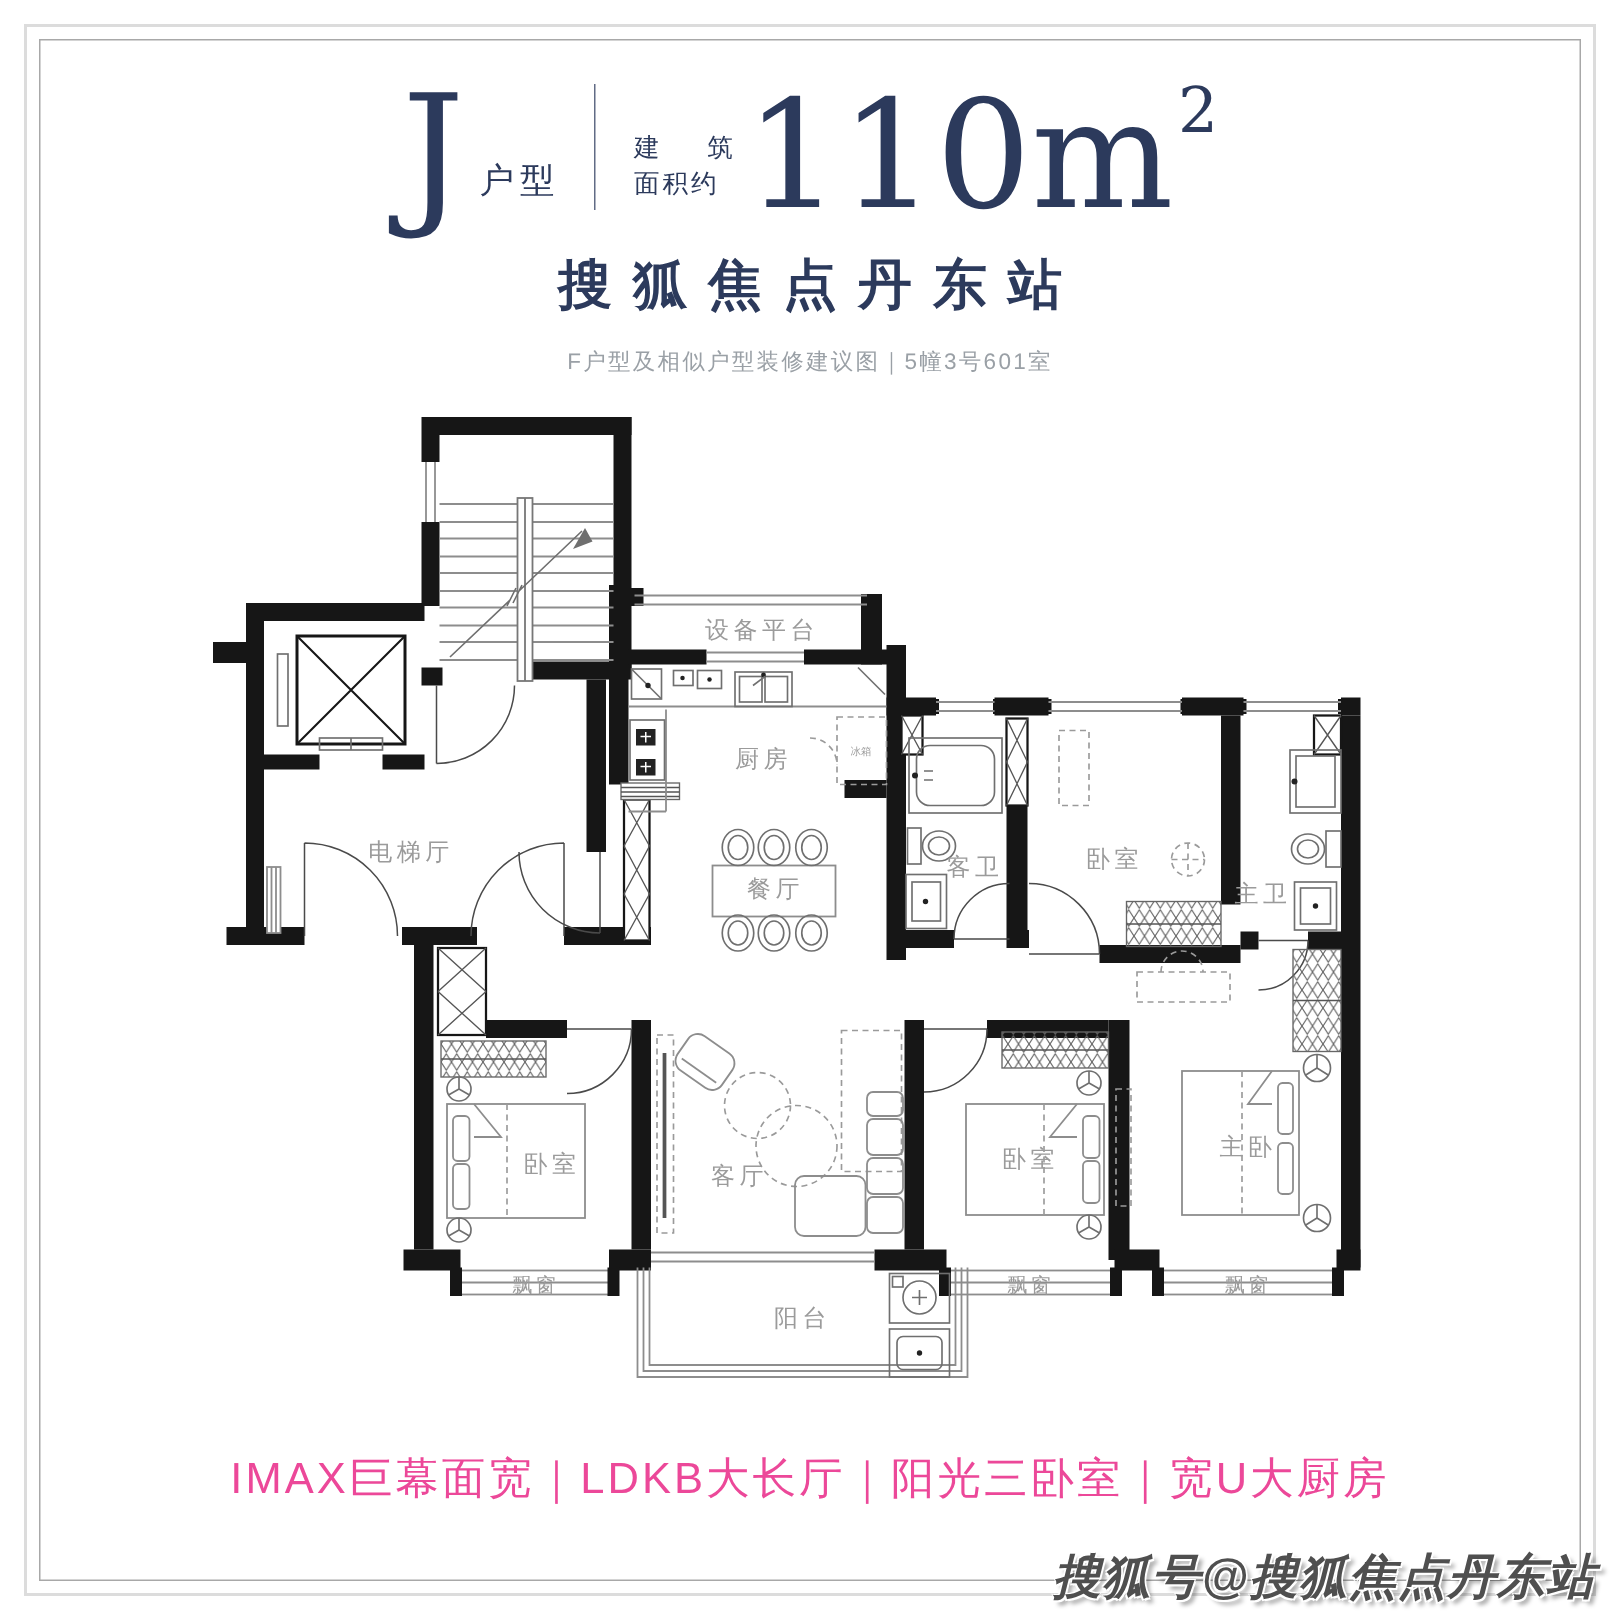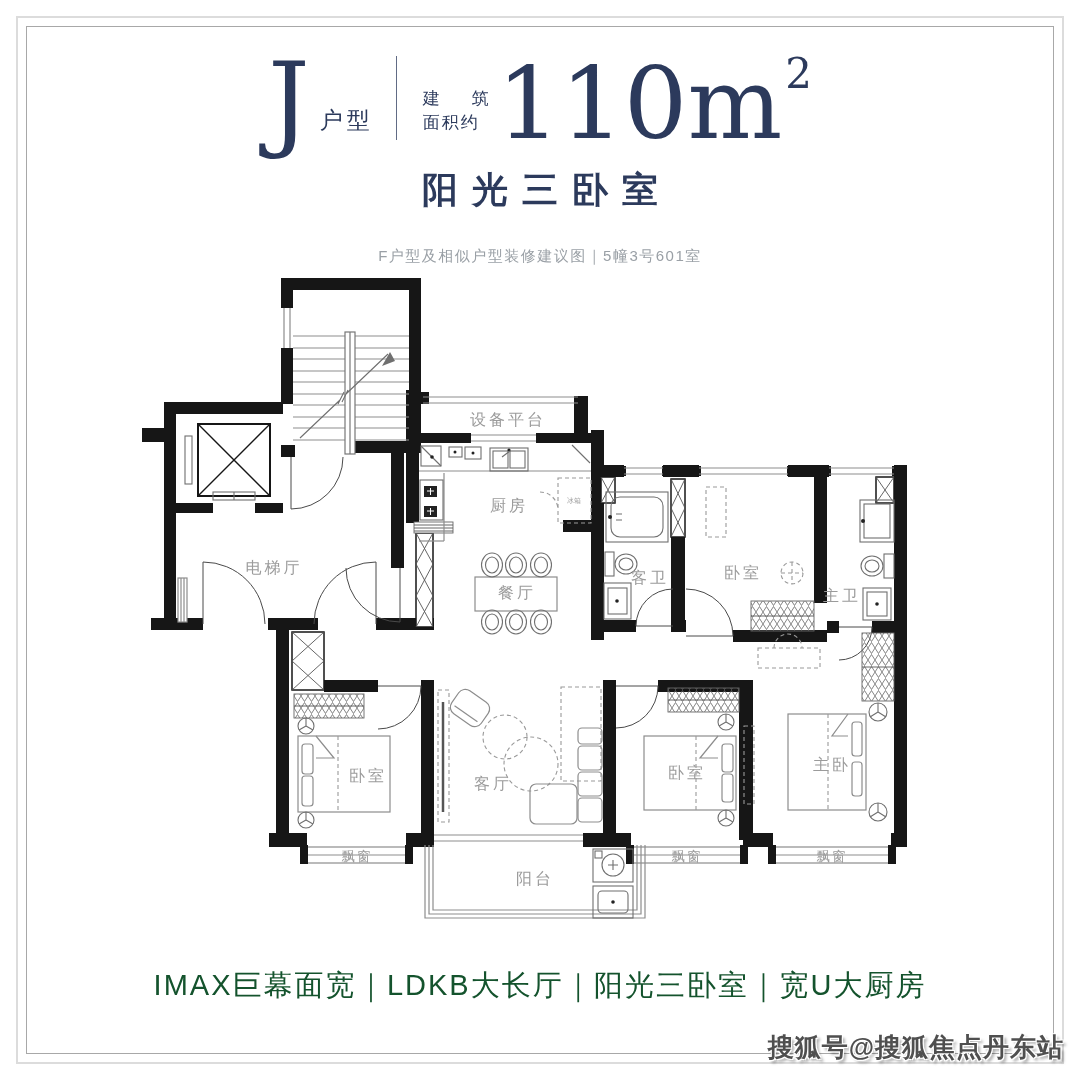--- a/index.html
+++ b/index.html
@@ -11,28 +11,28 @@
   .header{position:absolute;top:0;left:0;right:0;display:flex;flex-direction:column;align-items:center;padding-top:56px;color:#2c3a5c;}
   .unit-row{display:flex;align-items:flex-end;}
   .j-letter{font-family:"DejaVu Serif","Liberation Serif",serif;font-size:104px;line-height:.82;font-weight:400;}
   .unit-suffix{font-size:23px;letter-spacing:4px;margin:0 0 8px 10px;}
   .vline{width:1px;height:84px;background:#2c3a5c;opacity:.75;margin:0 26px 4px 22px;align-self:flex-end;}
   .area-prefix{display:flex;flex-direction:column;justify-content:flex-end;margin:0 6px 8px 0;font-size:17px;line-height:1.45;letter-spacing:2px;}
   .area-prefix .l1{display:flex;justify-content:space-between;width:68px;}
   .area-value{font-family:"DejaVu Serif","Liberation Serif",serif;font-size:100px;line-height:.8;}
   .area-sup{font-family:"DejaVu Serif","Liberation Serif",serif;font-size:42px;position:relative;top:-46px;margin-left:3px;}
   .layout-line{font-family:"DejaVu Serif","Liberation Serif",serif;font-size:36px;letter-spacing:14px;margin:22px 0 0 14px;font-weight:600;}
-  .plan-note{font-size:15px;color:#9aa0a6;letter-spacing:1.5px;margin-top:32px;}
+  .plan-note{font-size:15px;color:#9aa0a6;letter-spacing:1.5px;margin-top:17px;}
 
   .plan-wrap{position:absolute;left:136px;top:252px;width:790px;height:695px;}
 
-  .features{position:absolute;top:966px;left:0;right:0;text-align:center;font-size:29px;color:#14532d;letter-spacing:2px;}
-
-  .watermark{position:absolute;top:1030px;right:16px;font-size:26px;font-weight:bold;color:#4f4f4f;letter-spacing:1px;
-    text-shadow:-1px -1px 0 #ffffff,1px -1px 0 #ffffff,-1px 1px 0 #ffffff,1px 1px 0 #ffffff,3px 3px 3px rgba(0,0,0,.35);}
+  .features{position:absolute;top:966px;left:0;right:0;text-align:center;font-size:29px;color:#ec4899;letter-spacing:2px;}
+
+  .watermark{position:absolute;top:1030px;right:16px;font-size:32px;font-weight:bold;color:#4f4f4f;letter-spacing:1px;
+    text-shadow:-1px -1px 0 #ffffff,1px -1px 0 #ffffff,-1px 1px 0 #ffffff,1px 1px 0 #ffffff,3px 3px 3px rgba(0,0,0,.35);font-style:italic;}
 
   
   .w{fill:#161616;stroke:none;}
   .f{fill:none;stroke:#8d8d8d;stroke-width:1.2;}
   .f2{fill:none;stroke:#6f6f6f;stroke-width:1.1;}
   .fd{fill:none;stroke:#9a9a9a;stroke-width:1.1;stroke-dasharray:4 3;}
   .door{fill:none;stroke:#4a4a4a;stroke-width:1;}
   .win{fill:none;stroke:#8d8d8d;stroke-width:1.2;}
   .xcol{fill:#ffffff;stroke:#161616;stroke-width:1.5;}
   .xln{fill:none;stroke:#555;stroke-width:.9;}
@@ -56,21 +56,21 @@
       <span class="area-prefix">
         <span class="l1">
             <span>建</span>
             <span>筑</span>
           </span>
         <span class="l2">面积约</span>
       </span>
       <span class="area-value">110m</span>
       <span class="area-sup">2</span>
     </div>
-    <div class="layout-line">阳光三卧室</div>
+    <div class="layout-line">搜狐焦点丹东站</div>
     <div class="plan-note">F户型及相似户型装修建议图｜5幢3号601室</div>
   </div>
 
   <div class="plan-wrap">
   <svg width="790" height="695" viewBox="150 252 790 695" xmlns="http://www.w3.org/2000/svg">
     <defs>
       <pattern id="wr" width="7" height="12" patternUnits="userSpaceOnUse">
         <path d="M0,0 L3.5,5.5 L7,0 M0,12 L3.5,6.5 L7,12" stroke="#666" stroke-width=".8" fill="none"></path>
       </pattern>
     </defs>

